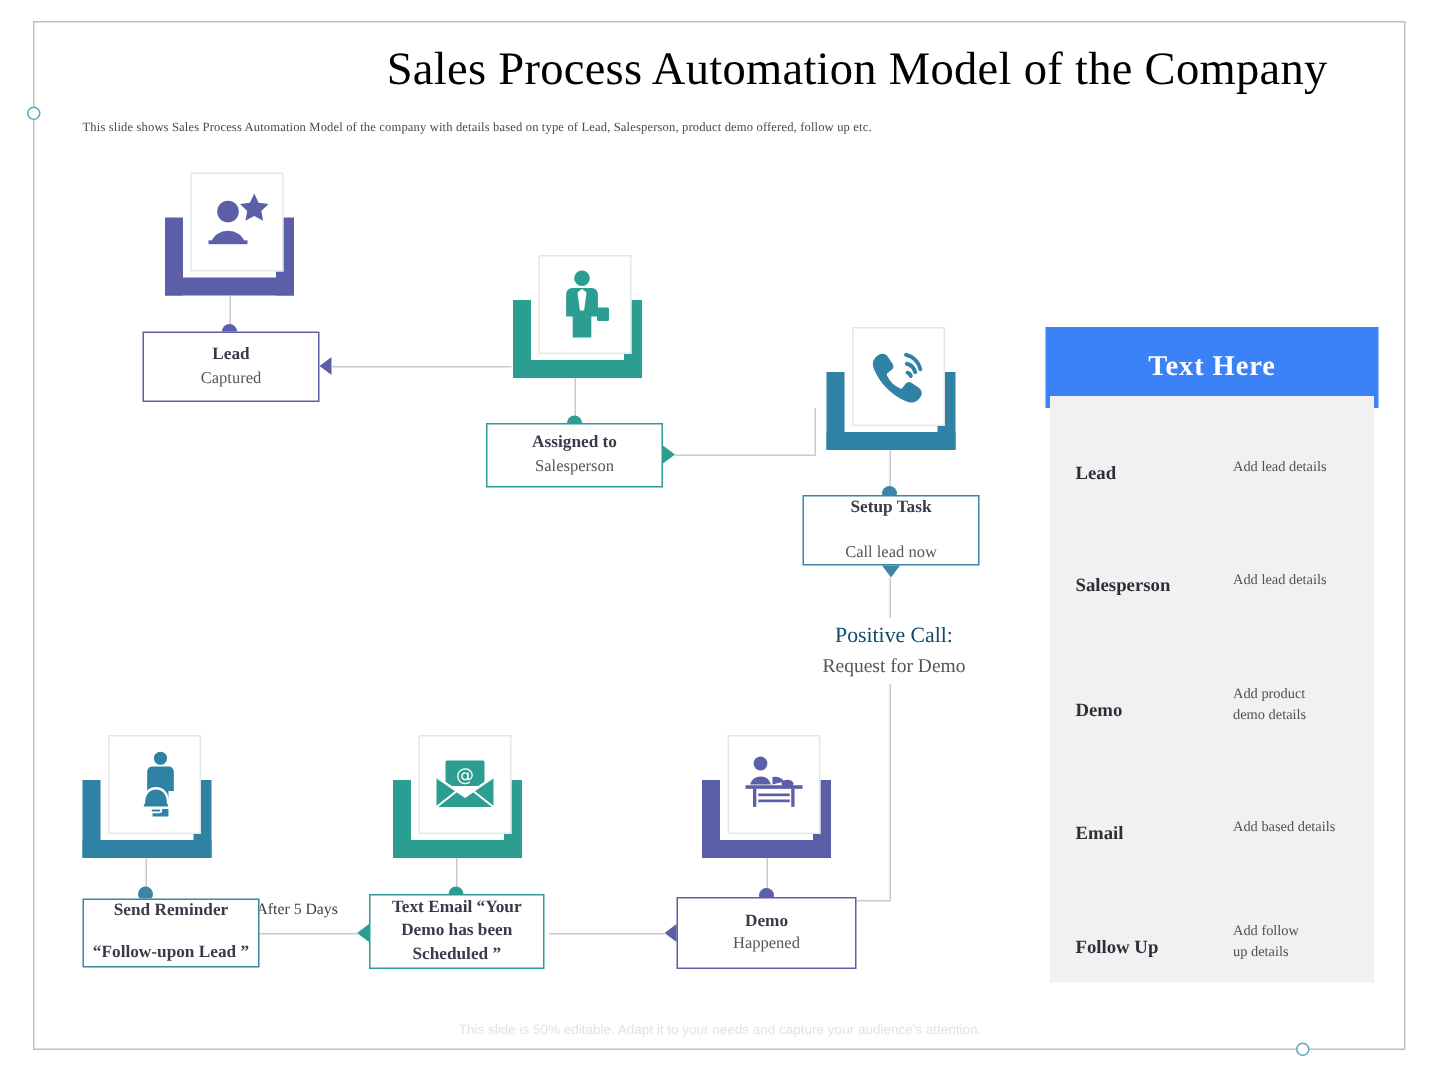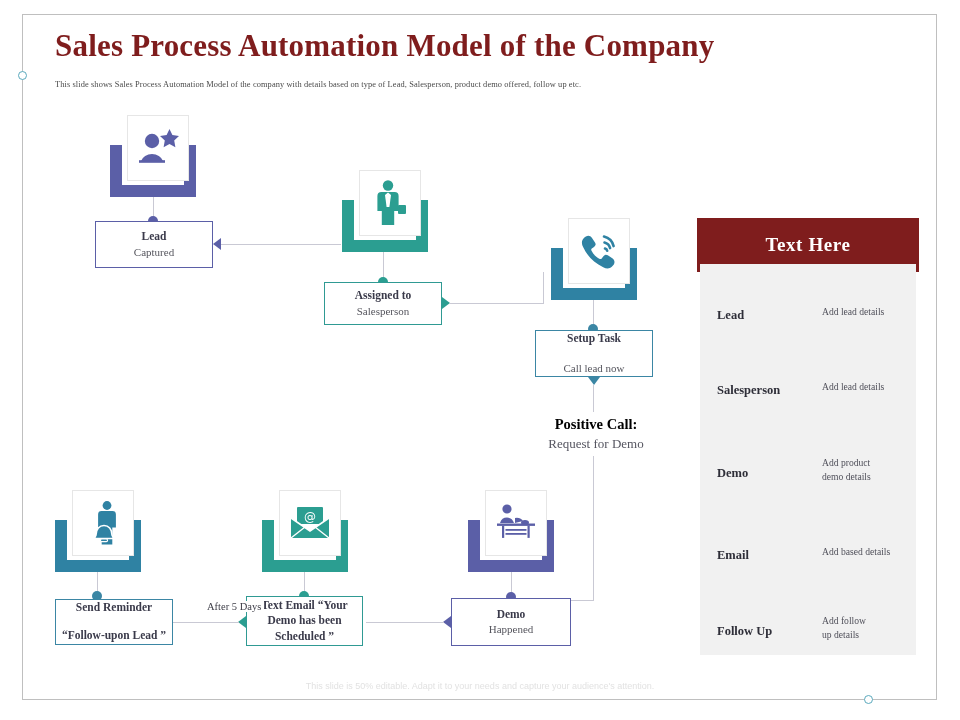--- a/index.html
+++ b/index.html
@@ -18,22 +18,22 @@
     position:absolute;left:22px;top:14px;width:915px;height:686px;
     border:1px solid #bfbfbf;box-sizing:border-box;background:#fff;
   }
   .edge-dot{
     position:absolute;width:9px;height:9px;border-radius:50%;
     background:#ffffff;border:1.6px solid #5aa9bd;box-sizing:border-box;
   }
   
   .title{
     position:absolute;left:55px;top:28px;width:830px;
-    font-size:31px;font-weight:bold;color:#7f1d1d;
-    letter-spacing:.2px;white-space:nowrap;
+    font-size:31px;font-weight:normal;color:#000000;
+    letter-spacing:.2px;white-space:nowrap;text-align:right;
   }
   .subtitle{
     position:absolute;left:55px;top:80px;width:700px;
     font-size:8.4px;color:#4a4a4a;letter-spacing:.1px;white-space:nowrap;
   }
   .footer{
     position:absolute;left:0;top:681px;width:960px;text-align:center;
     font-size:9px;color:#e2e2e2;
     font-family:"Liberation Sans", sans-serif;
   }
@@ -71,32 +71,32 @@
     position:absolute;width:0;height:0;
     border-top:6px solid transparent;border-bottom:6px solid transparent;
   }
   .arrow-d{
     position:absolute;width:0;height:0;
     border-left:6px solid transparent;border-right:6px solid transparent;
   }
   .note{
     position:absolute;text-align:center;
   }
-  .note .n1{font-size:14.5px;font-weight:bold;color:#000000;line-height:1.45;}
+  .note .n1{font-size:14.5px;font-weight:normal;color:#0c4a6e;line-height:1.45;}
   .note .n2{font-size:13px;color:#555560;line-height:1.45;}
   .edge-label{
     position:absolute;font-size:10.5px;color:#3c3c46;white-space:nowrap;
   }
   
   .panel{
     position:absolute;left:697px;top:218px;width:222px;height:437px;
   }
   .panel-head{
     position:absolute;left:0;top:0;width:222px;height:54px;
-    background:#7f1d1d;color:#ffffff;
+    background:#3b82f6;color:#ffffff;
     display:flex;align-items:center;justify-content:center;
     font-size:19px;font-weight:bold;letter-spacing:.6px;
   }
   .panel-body{
     position:absolute;left:3px;top:46px;width:216px;height:391px;
     background:#f1f1f1;
   }
   .pkey{
     position:absolute;left:17px;font-size:12.5px;font-weight:bold;color:#2e2e38;
   }
@@ -228,21 +228,21 @@
   </div>
   <div class="vline" style="left:304px;top:572px;height:25px;"></div>
   <div class="knob" style="left:299px;top:591px;background:#2b9e91;"></div>
   <div class="node teal" style="left:246px;top:596px;width:117px;height:50px;">
     <div class="l1" style="font-weight:bold;">Text Email “Your</div>
     <div class="l1" style="font-weight:bold;">Demo has been</div>
     <div class="l1" style="font-weight:bold;">Scheduled ”</div>
   </div>
   <div class="arrow-l" style="left:238px;top:616px;border-right:8px solid #2b9e91;"></div>
   <div class="hline" style="left:158px;top:622px;width:81px;"></div>
-  <div class="edge-label" style="left:168px;top:601px;background:#fff;padding:0 3px;margin-left:36px;">After 5 Days</div>
+  <div class="edge-label" style="left:168px;top:601px;background:#fff;padding:0 3px;">After 5 Days</div>
 
   <div class="icon-card" style="left:55px;top:490px;">
     <div class="tray" style="border-left:12px solid #2f82a3;border-right:12px solid #2f82a3;border-bottom:12px solid #2f82a3;"></div>
     <div class="sheet"></div>
     <div class="glyph">
       <svg width="40" height="46" viewBox="0 0 40 46">
         <circle cx="24" cy="5.5" r="4.4" fill="#2f82a3"></circle>
         <path d="M18.5 11 h11 a3.4 3.4 0 0 1 3.4 3.4 v13 h-3.6 v17 h-10.6 v-17 h-3.6 v-13 a3.4 3.4 0 0 1 3.4-3.4 z" fill="#2f82a3"></path>
         <path d="M13 35 c0-6 3.5-9.5 8-9.5 s8 3.5 8 9.5 l1.6 3.5 h-19.2 z" fill="#2f82a3" stroke="#ffffff" stroke-width="1.6"></path>
         <rect x="17.5" y="39" width="7" height="2.6" rx="1.2" fill="#2f82a3" stroke="#ffffff" stroke-width="1.2"></rect>

